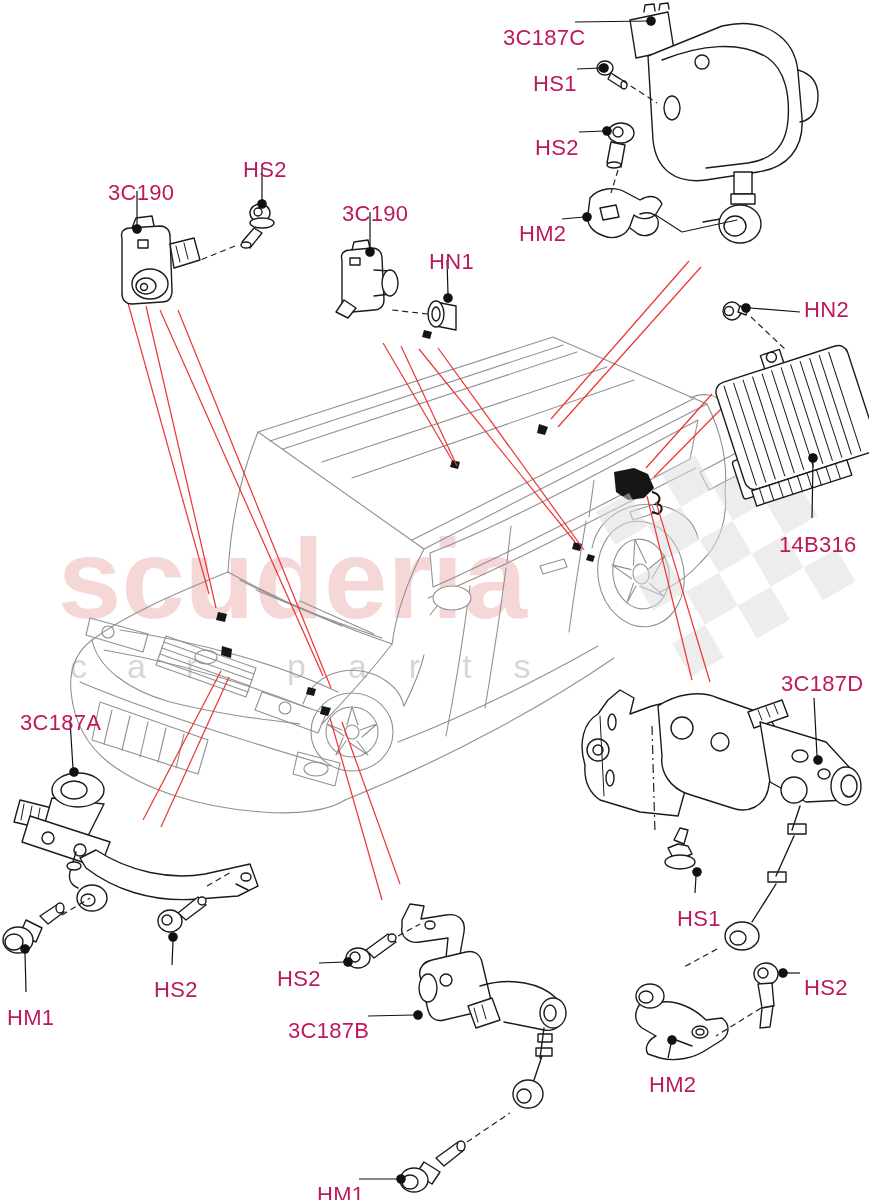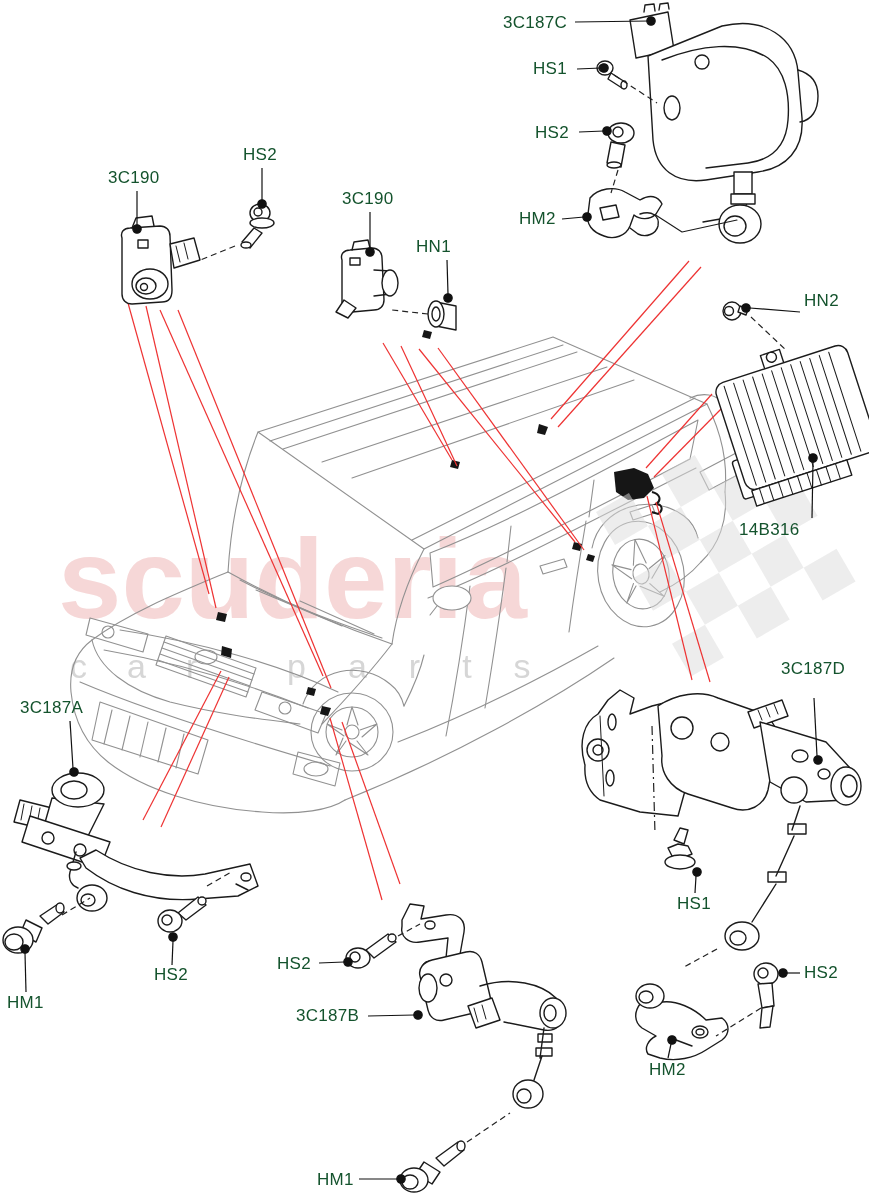--- a/index.html
+++ b/index.html
@@ -3,22 +3,22 @@
 <meta charset="utf-8">
 <style>
   html,body{margin:0;padding:0;}
   body{
     width:869px;height:1200px;position:relative;overflow:hidden;
     background:#ffffff;font-family:"Liberation Sans",sans-serif;
   }
   #stage{position:absolute;inset:0;width:869px;height:1200px;}
   svg{position:absolute;left:0;top:0;}
   .lbl{
-    position:absolute;color:#14532d;font-size:17px;line-height:1;
-    white-space:nowrap;letter-spacing:0.3px;
+    position:absolute;color:#be185d;font-size:22px;line-height:1;
+    white-space:nowrap;letter-spacing:0.3px;margin-top:13px;
   }
 </style>
 </head>
 <body>
 
 <div id="stage">
 <svg width="869" height="1200" viewBox="0 0 869 1200">
 
   <g>
     <text x="58" y="618" font-size="114" font-weight="bold" fill="#f6d7d7">scuderia</text>
@@ -422,27 +422,27 @@
 </svg>
 
 <div>
   <span class="lbl" style="left:503px;top:14px">3C187C</span>
   <span class="lbl" style="left:533px;top:60px">HS1</span>
   <span class="lbl" style="left:535px;top:124px">HS2</span>
   <span class="lbl" style="left:519px;top:210px">HM2</span>
   <span class="lbl" style="left:108px;top:169px">3C190</span>
   <span class="lbl" style="left:243px;top:146px">HS2</span>
   <span class="lbl" style="left:342px;top:190px">3C190</span>
-  <span class="lbl" style="left:416px;top:238px">HN1</span>
-  <span class="lbl" style="left:804px;top:292px">HN2</span>
-  <span class="lbl" style="left:739px;top:521px">14B316</span>
+  <span class="lbl" style="left:429px;top:238px">HN1</span>
+  <span class="lbl" style="left:804px;top:286px">HN2</span>
+  <span class="lbl" style="left:779px;top:521px">14B316</span>
   <span class="lbl" style="left:20px;top:699px">3C187A</span>
   <span class="lbl" style="left:7px;top:994px">HM1</span>
   <span class="lbl" style="left:154px;top:966px">HS2</span>
   <span class="lbl" style="left:277px;top:955px">HS2</span>
-  <span class="lbl" style="left:296px;top:1007px">3C187B</span>
+  <span class="lbl" style="left:288px;top:1007px">3C187B</span>
   <span class="lbl" style="left:317px;top:1171px">HM1</span>
   <span class="lbl" style="left:781px;top:660px">3C187D</span>
   <span class="lbl" style="left:677px;top:895px">HS1</span>
   <span class="lbl" style="left:804px;top:964px">HS2</span>
   <span class="lbl" style="left:649px;top:1061px">HM2</span>
 </div>
 </div>
 
 </body></html>

